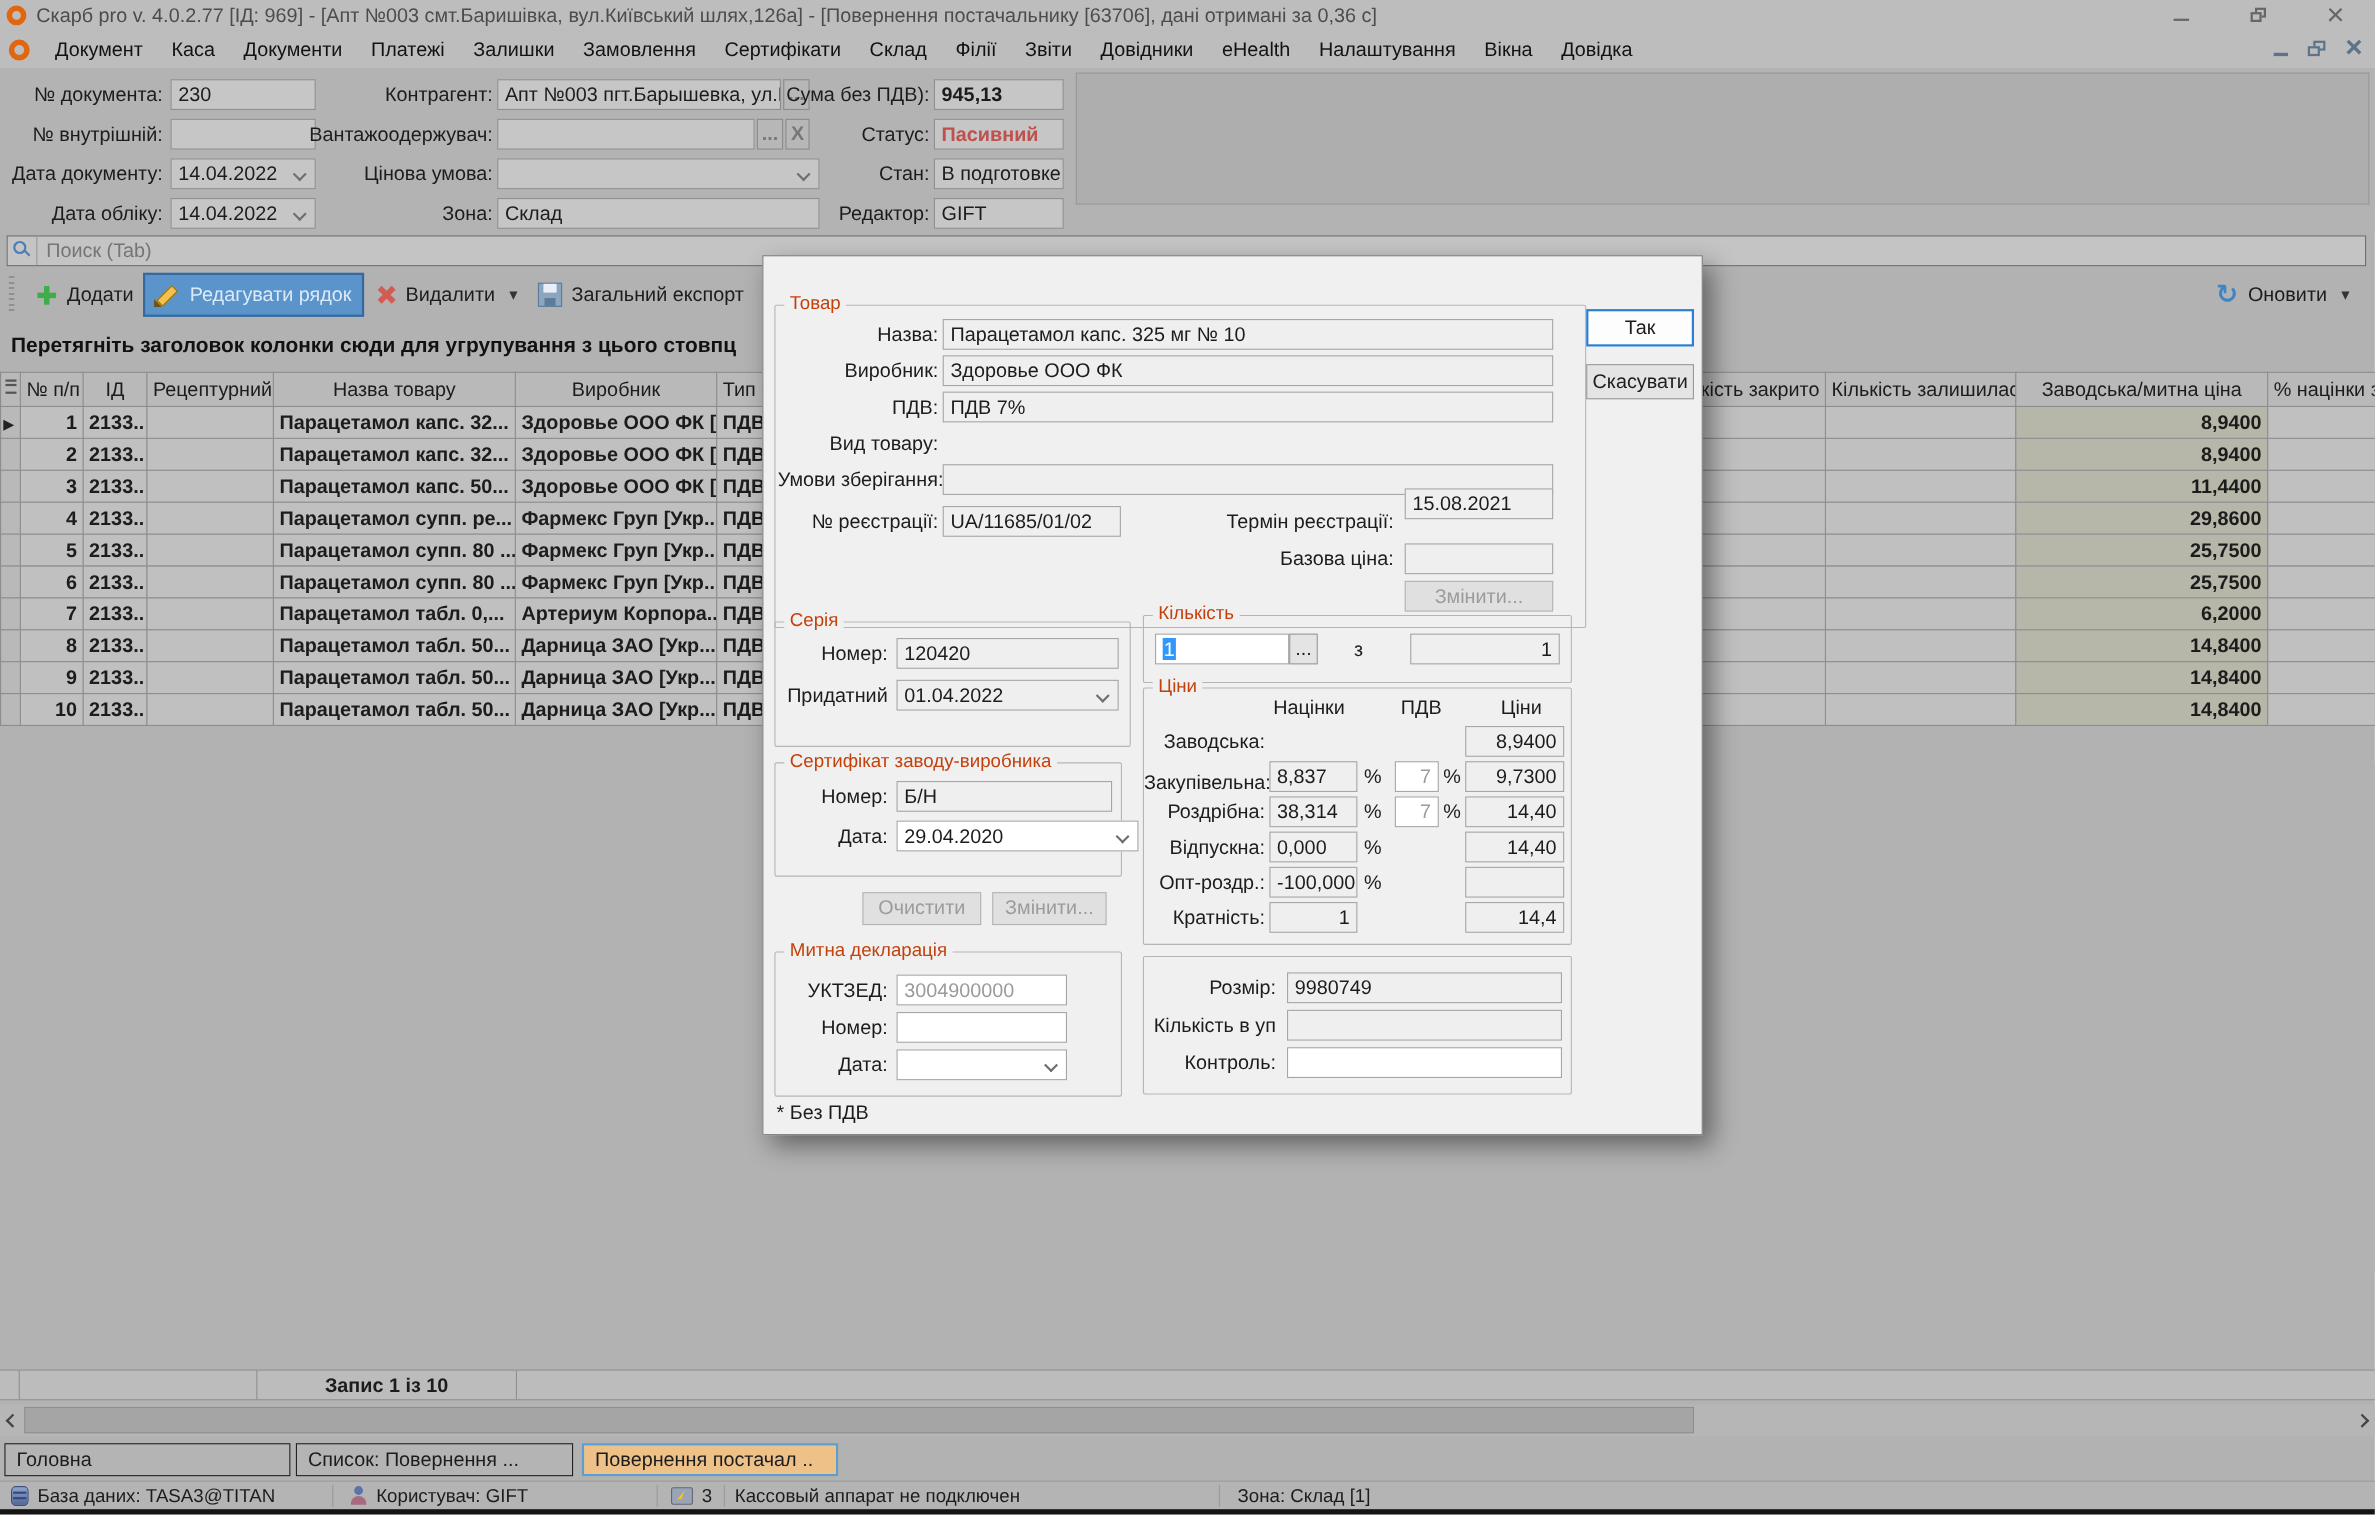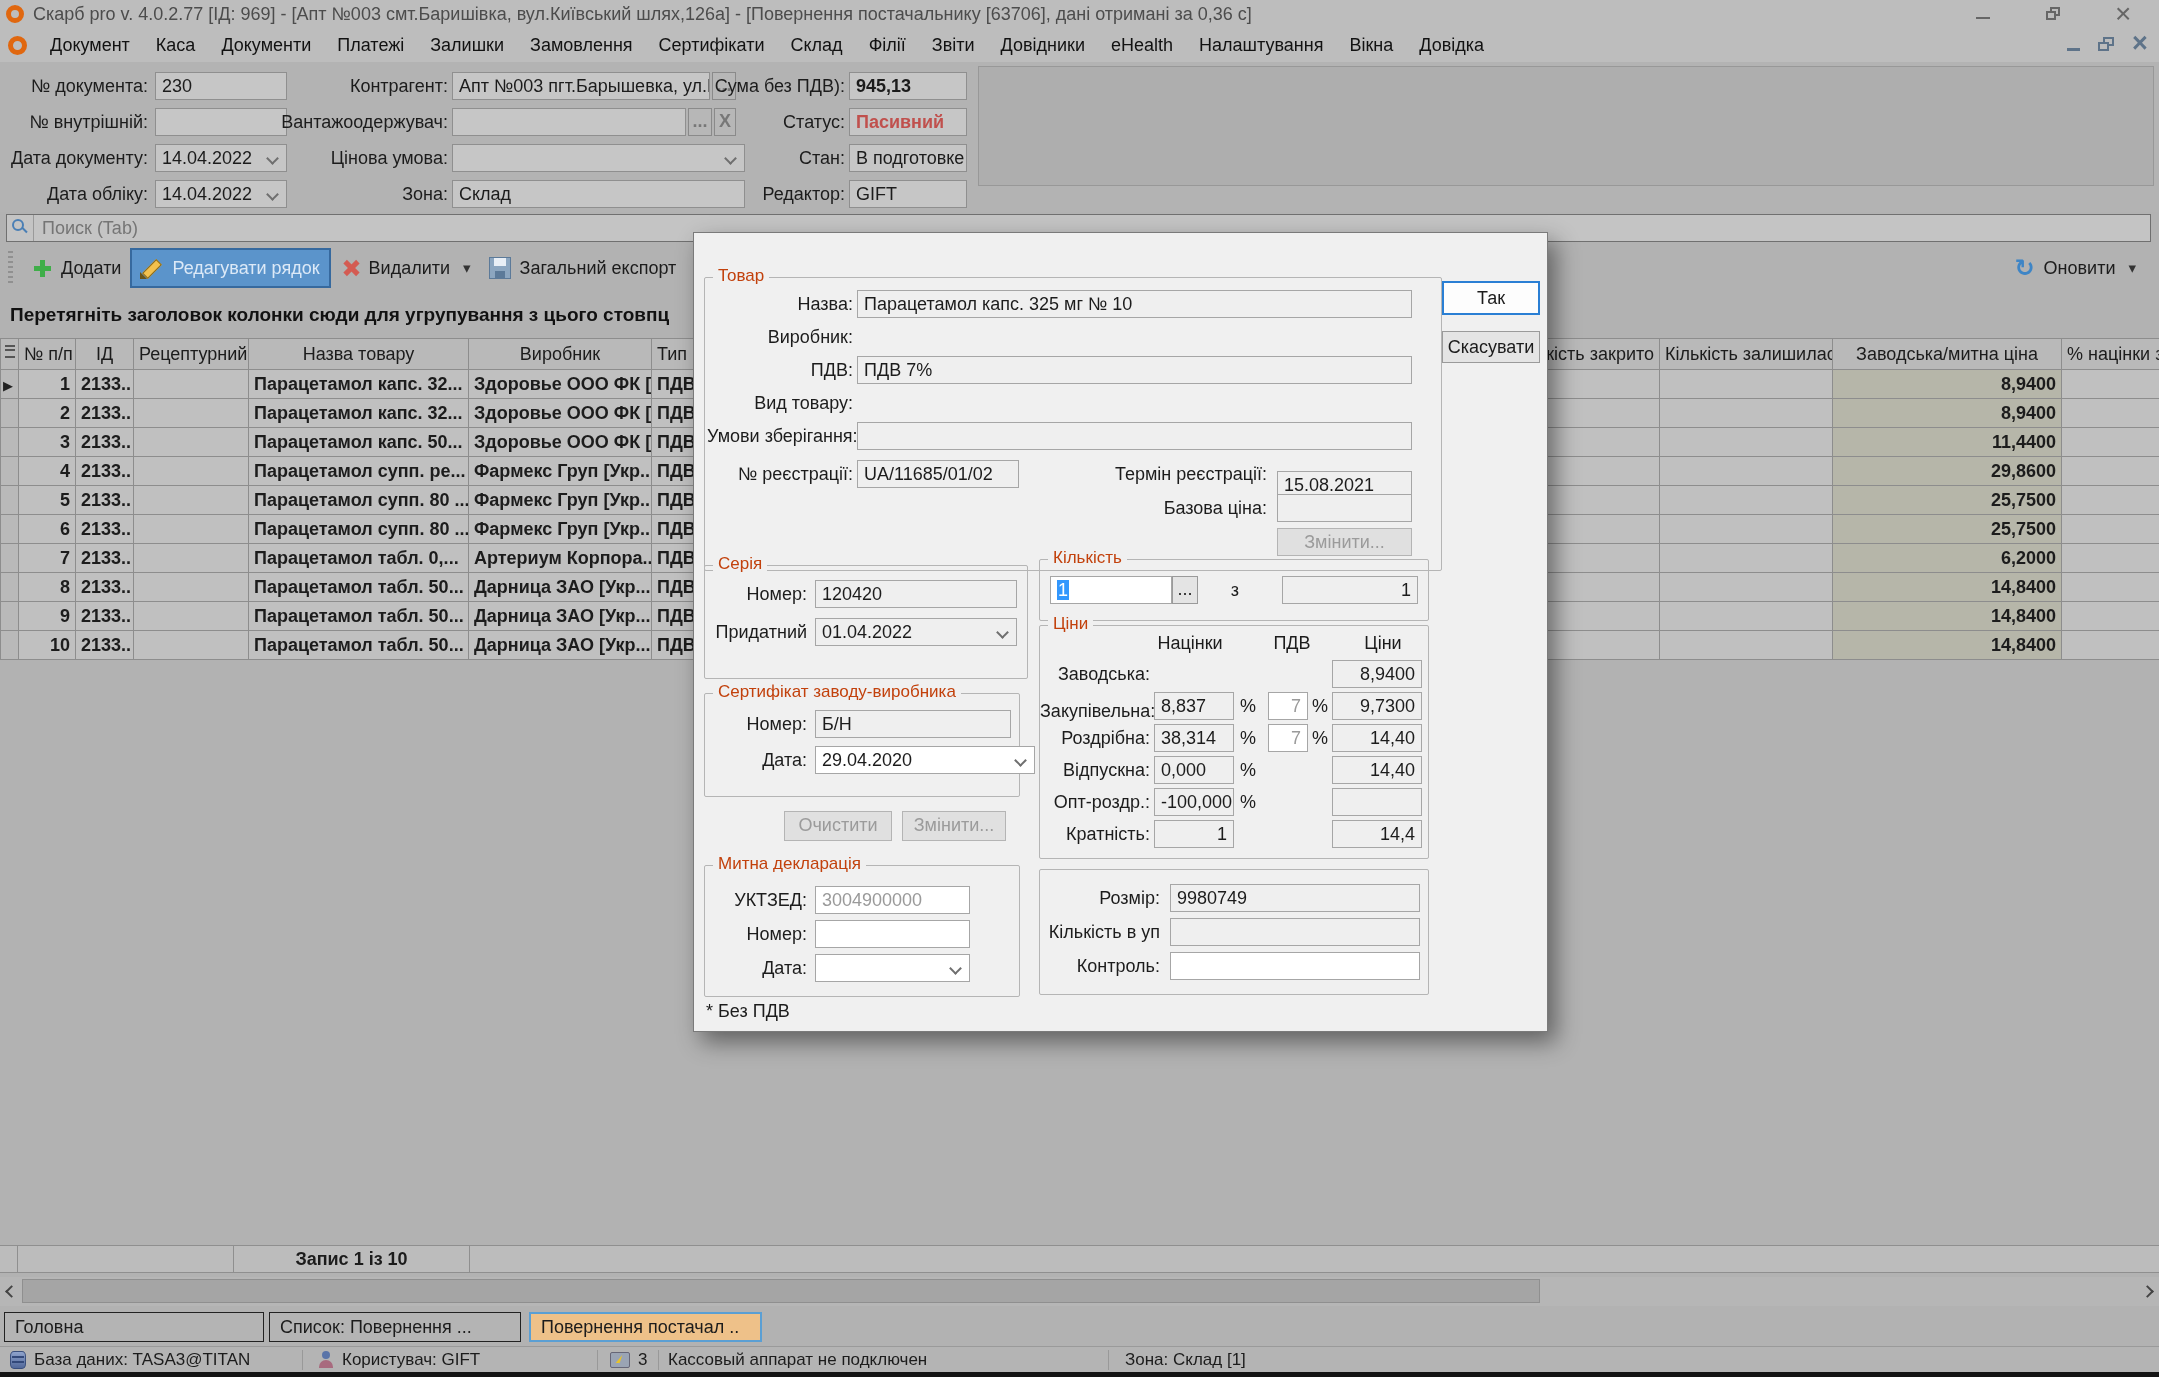--- a/index.html
+++ b/index.html
@@ -441,29 +441,30 @@
   </div>
   <div class="blackstrip"></div>
 
   <div class="dialog">
 
     <div class="grp" style="left:10px;top:44px;width:736px;height:292px">
       <span class="cap">Товар</span>
       <span class="dlb" style="left:2px;width:146px;top:12px">Назва:</span>
       <span class="dbox" style="left:152px;width:555px;top:12px">Парацетамол капс. 325 мг № 10</span>
       <span class="dlb" style="left:2px;width:146px;top:45px">Виробник:</span>
+      <span class="dbox" style="left:152px;width:555px;top:45px">Здоровье ООО ФК</span>
       <span class="dlb" style="left:2px;width:146px;top:78px">ПДВ:</span>
       <span class="dbox" style="left:152px;width:555px;top:78px">ПДВ 7%</span>
       <span class="dlb" style="left:2px;width:146px;top:111px">Вид товару:</span>
       <span class="dlb" style="left:2px;width:146px;top:144px">Умови зберігання:</span>
       <span class="dbox" style="left:152px;width:555px;top:144px"></span>
       <span class="dlb" style="left:2px;width:146px;top:182px">№ реєстрації:</span>
       <span class="dbox" style="left:152px;width:162px;top:182px">UA/11685/01/02</span>
       <span class="dlb" style="left:330px;width:232px;top:182px">Термін реєстрації:</span>
-      <span class="dbox" style="left:572px;width:135px;top:193px">15.08.2021</span>
+      <span class="dbox" style="left:572px;width:135px;top:166px">15.08.2021</span>
       <span class="dlb" style="left:330px;width:232px;top:216px">Базова ціна:</span>
       <span class="dbox" style="left:572px;width:135px;top:216px"></span>
       <span class="dbtn btn-dis" style="left:572px;width:135px;top:250px;height:28px">Змінити...</span>
     </div>
 
     <span class="dbtn btn-ok" style="left:748px;top:48px;width:98px;height:34px">Так</span>
     <span class="dbtn btn-cancel" style="left:748px;top:98px;width:98px;height:32px">Скасувати</span>
 
     <div class="grp" style="left:10px;top:332px;width:322px;height:112px">
       <span class="cap">Серія</span>

